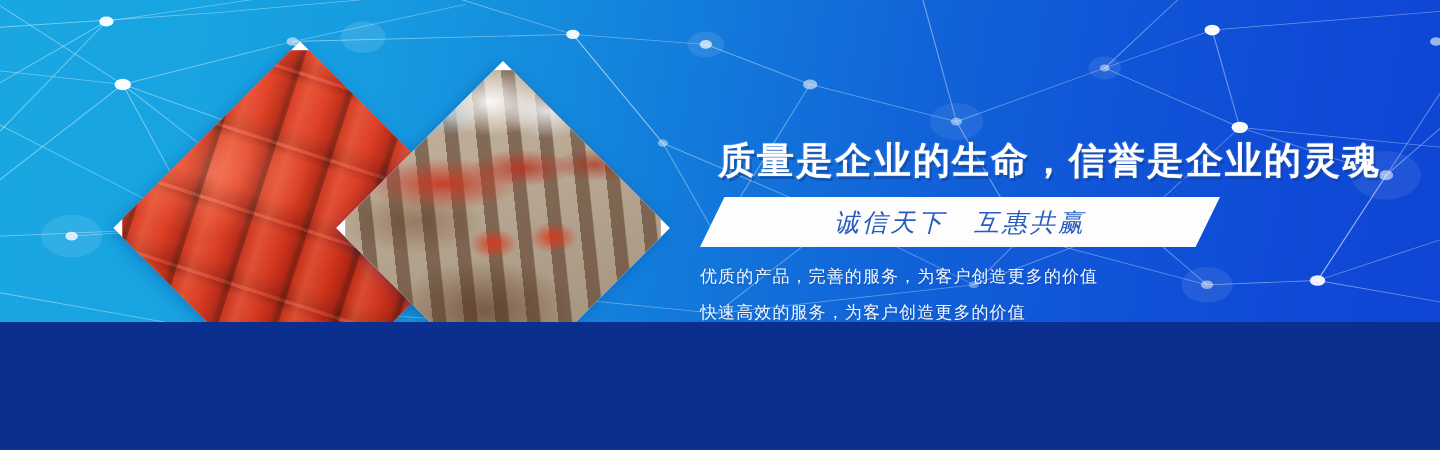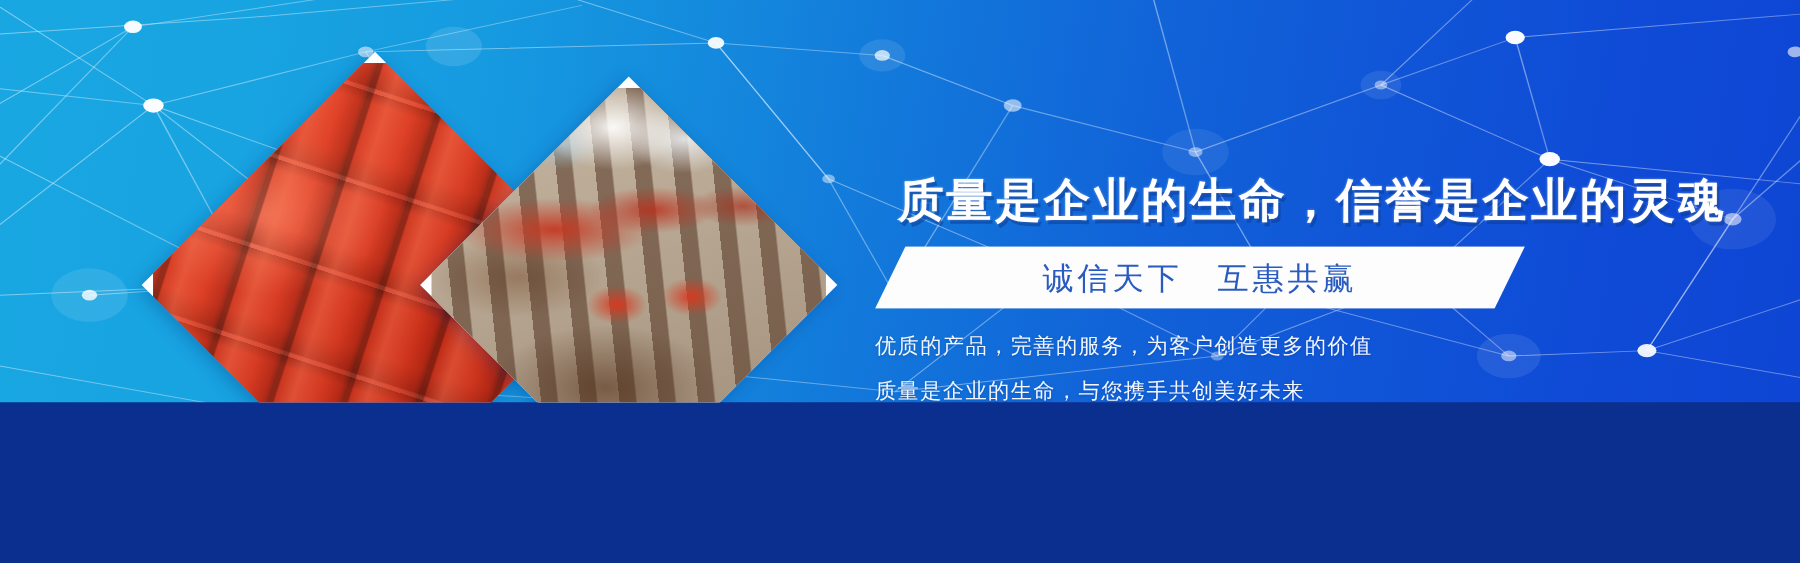--- a/index.html
+++ b/index.html
@@ -115,20 +115,21 @@
     background:#fdfdfd;
     clip-path:polygon(4.7% 0%, 100% 0%, 95.3% 100%, 0% 100%);
     box-shadow:0 2px 6px rgba(5,35,105,.22);
   }
   .band-text{
     position:absolute;inset:0;
     display:flex;align-items:center;justify-content:center;
     font-size:25px;font-weight:500;letter-spacing:3px;
     color:#2a5cc0;
     white-space:nowrap;
+    font-style:italic;
   }
 
   .sub{
     position:absolute;
     left:700px;
     width:520px;
     text-align:left;
     font-size:17px;
     letter-spacing:1.1px;
     color:#f2f7ff;
@@ -249,15 +250,15 @@
     <div class="inner photo-pallets"></div>
   </div>
 
   <div class="headline">质量是企业的生命，信誉是企业的灵魂</div>
 
   <div class="band">
     <div class="band-text">诚信天下　互惠共赢</div>
   </div>
 
   <div class="sub" id="sub1">优质的产品，完善的服务，为客户创造更多的价值</div>
-  <div class="sub" id="sub2">质量是企业的生命，与您携手共创美好未来</div>
+  <div class="sub" id="sub2">快速高效的服务，为客户创造更多的价值</div>
 
 </div>
 
 </body></html>

